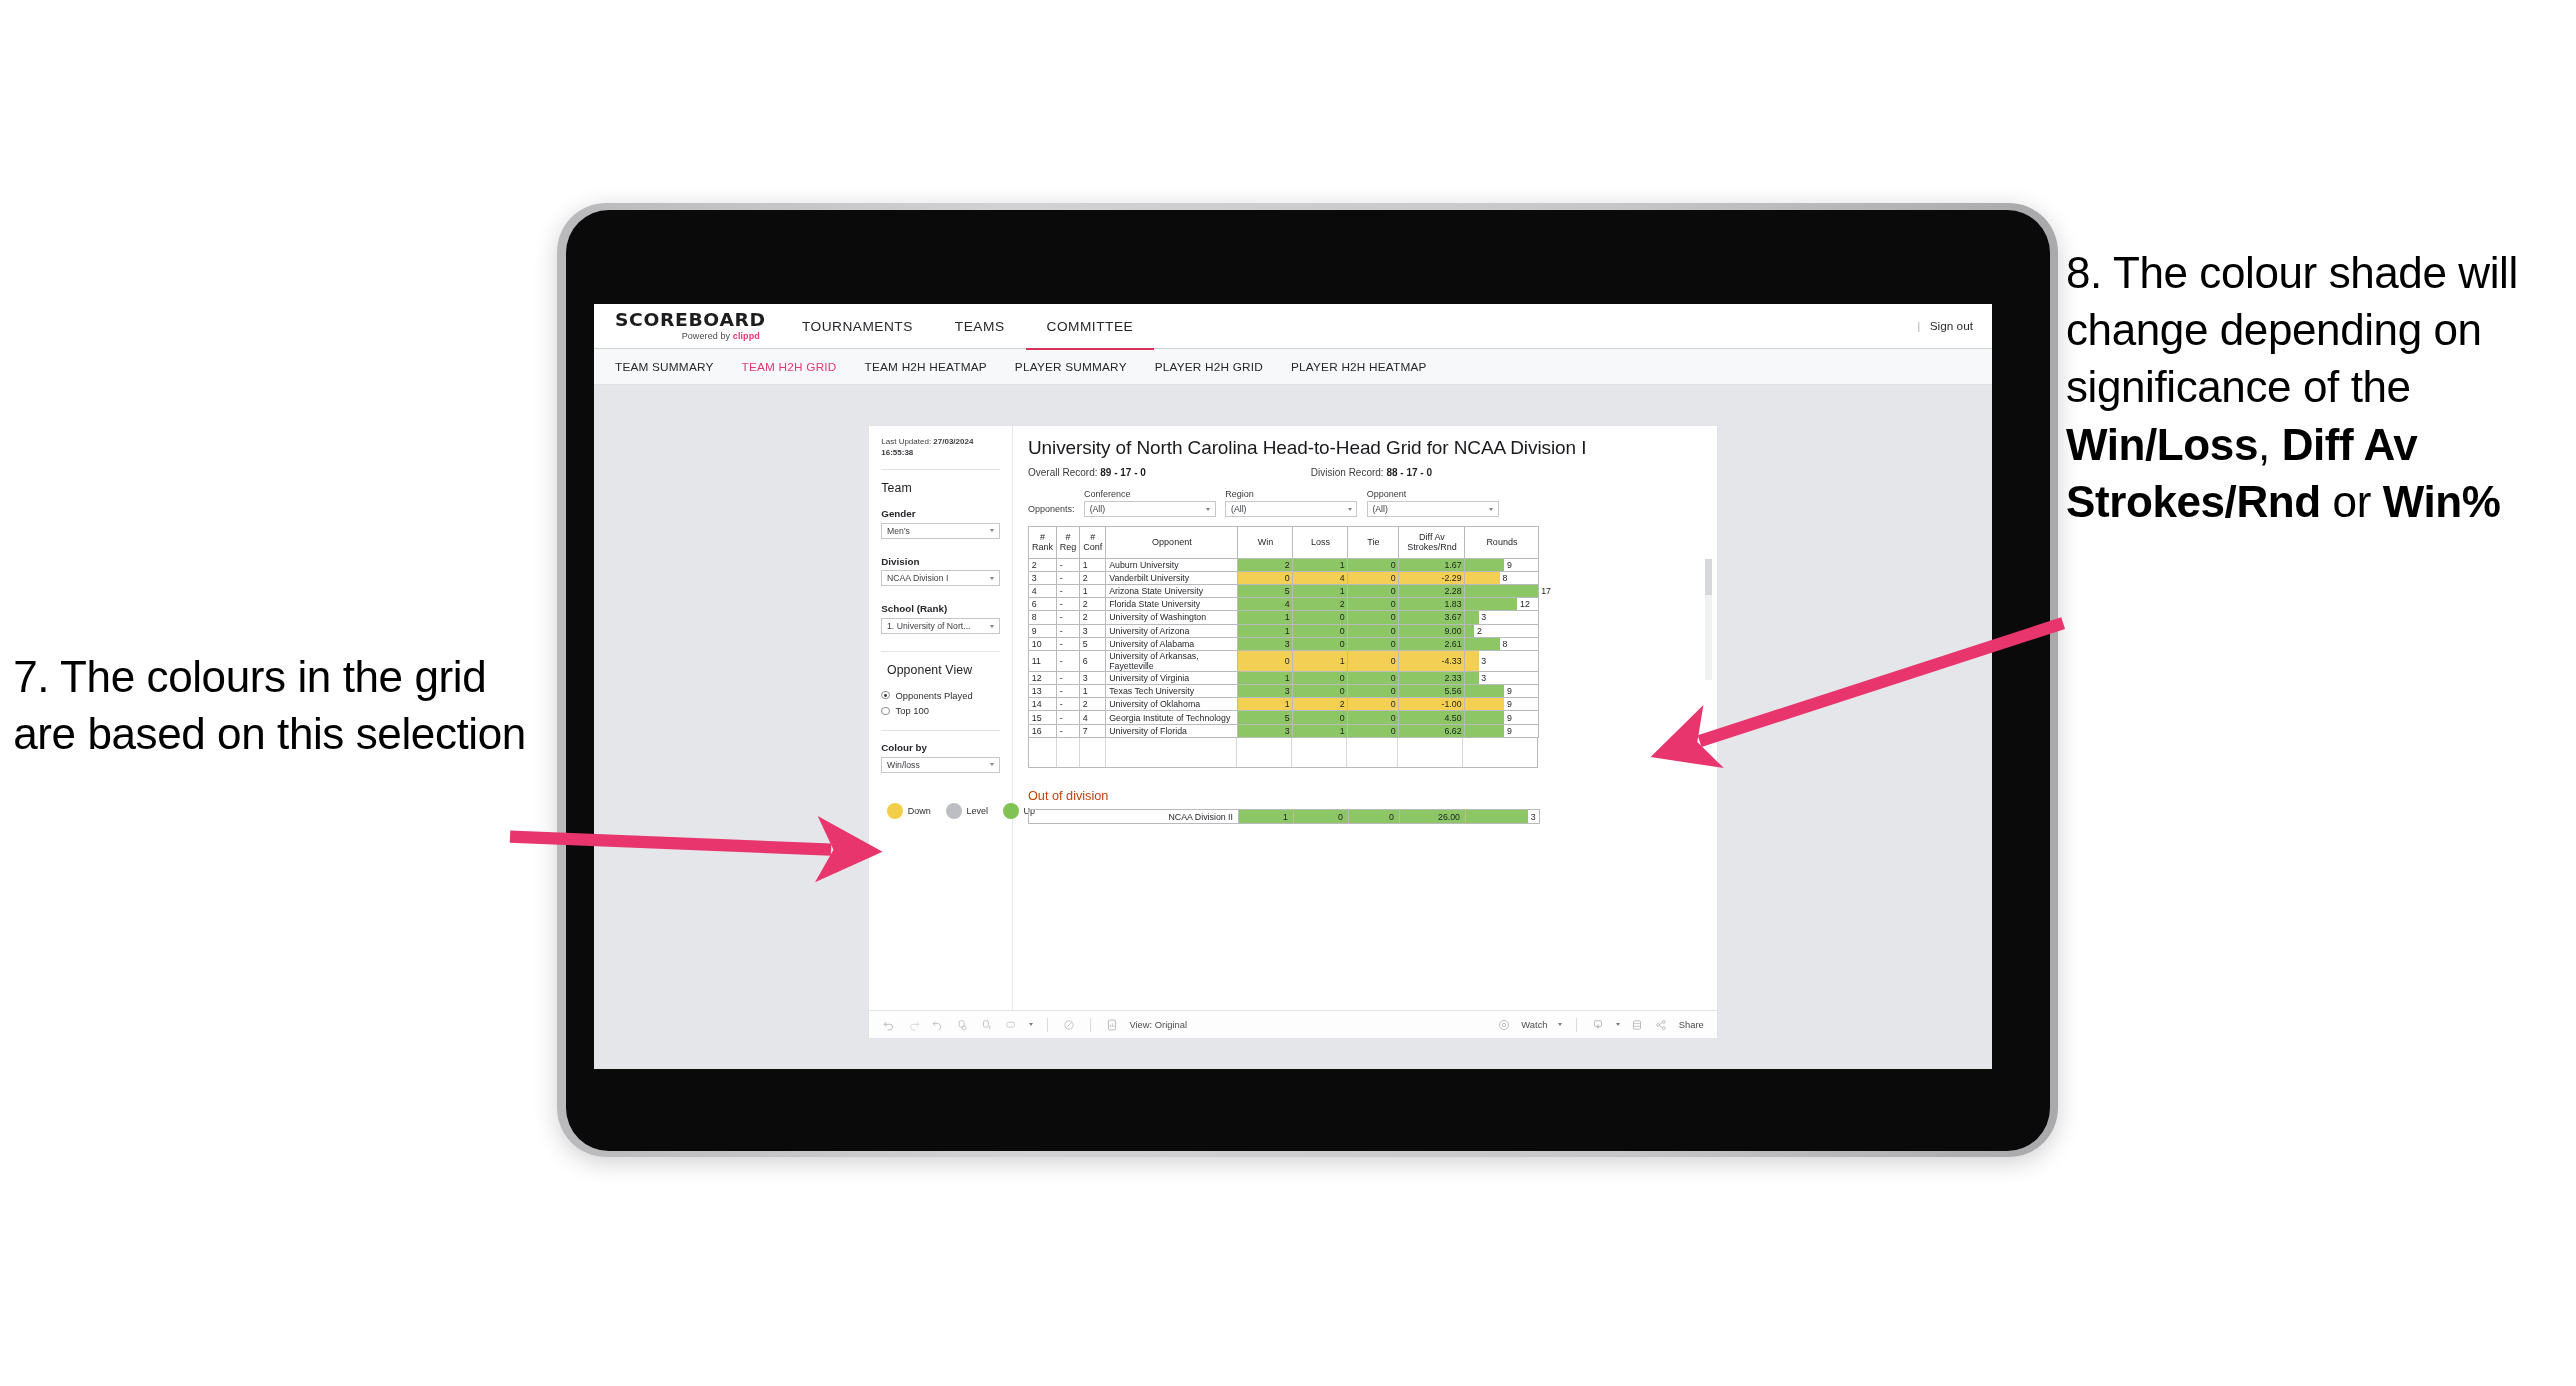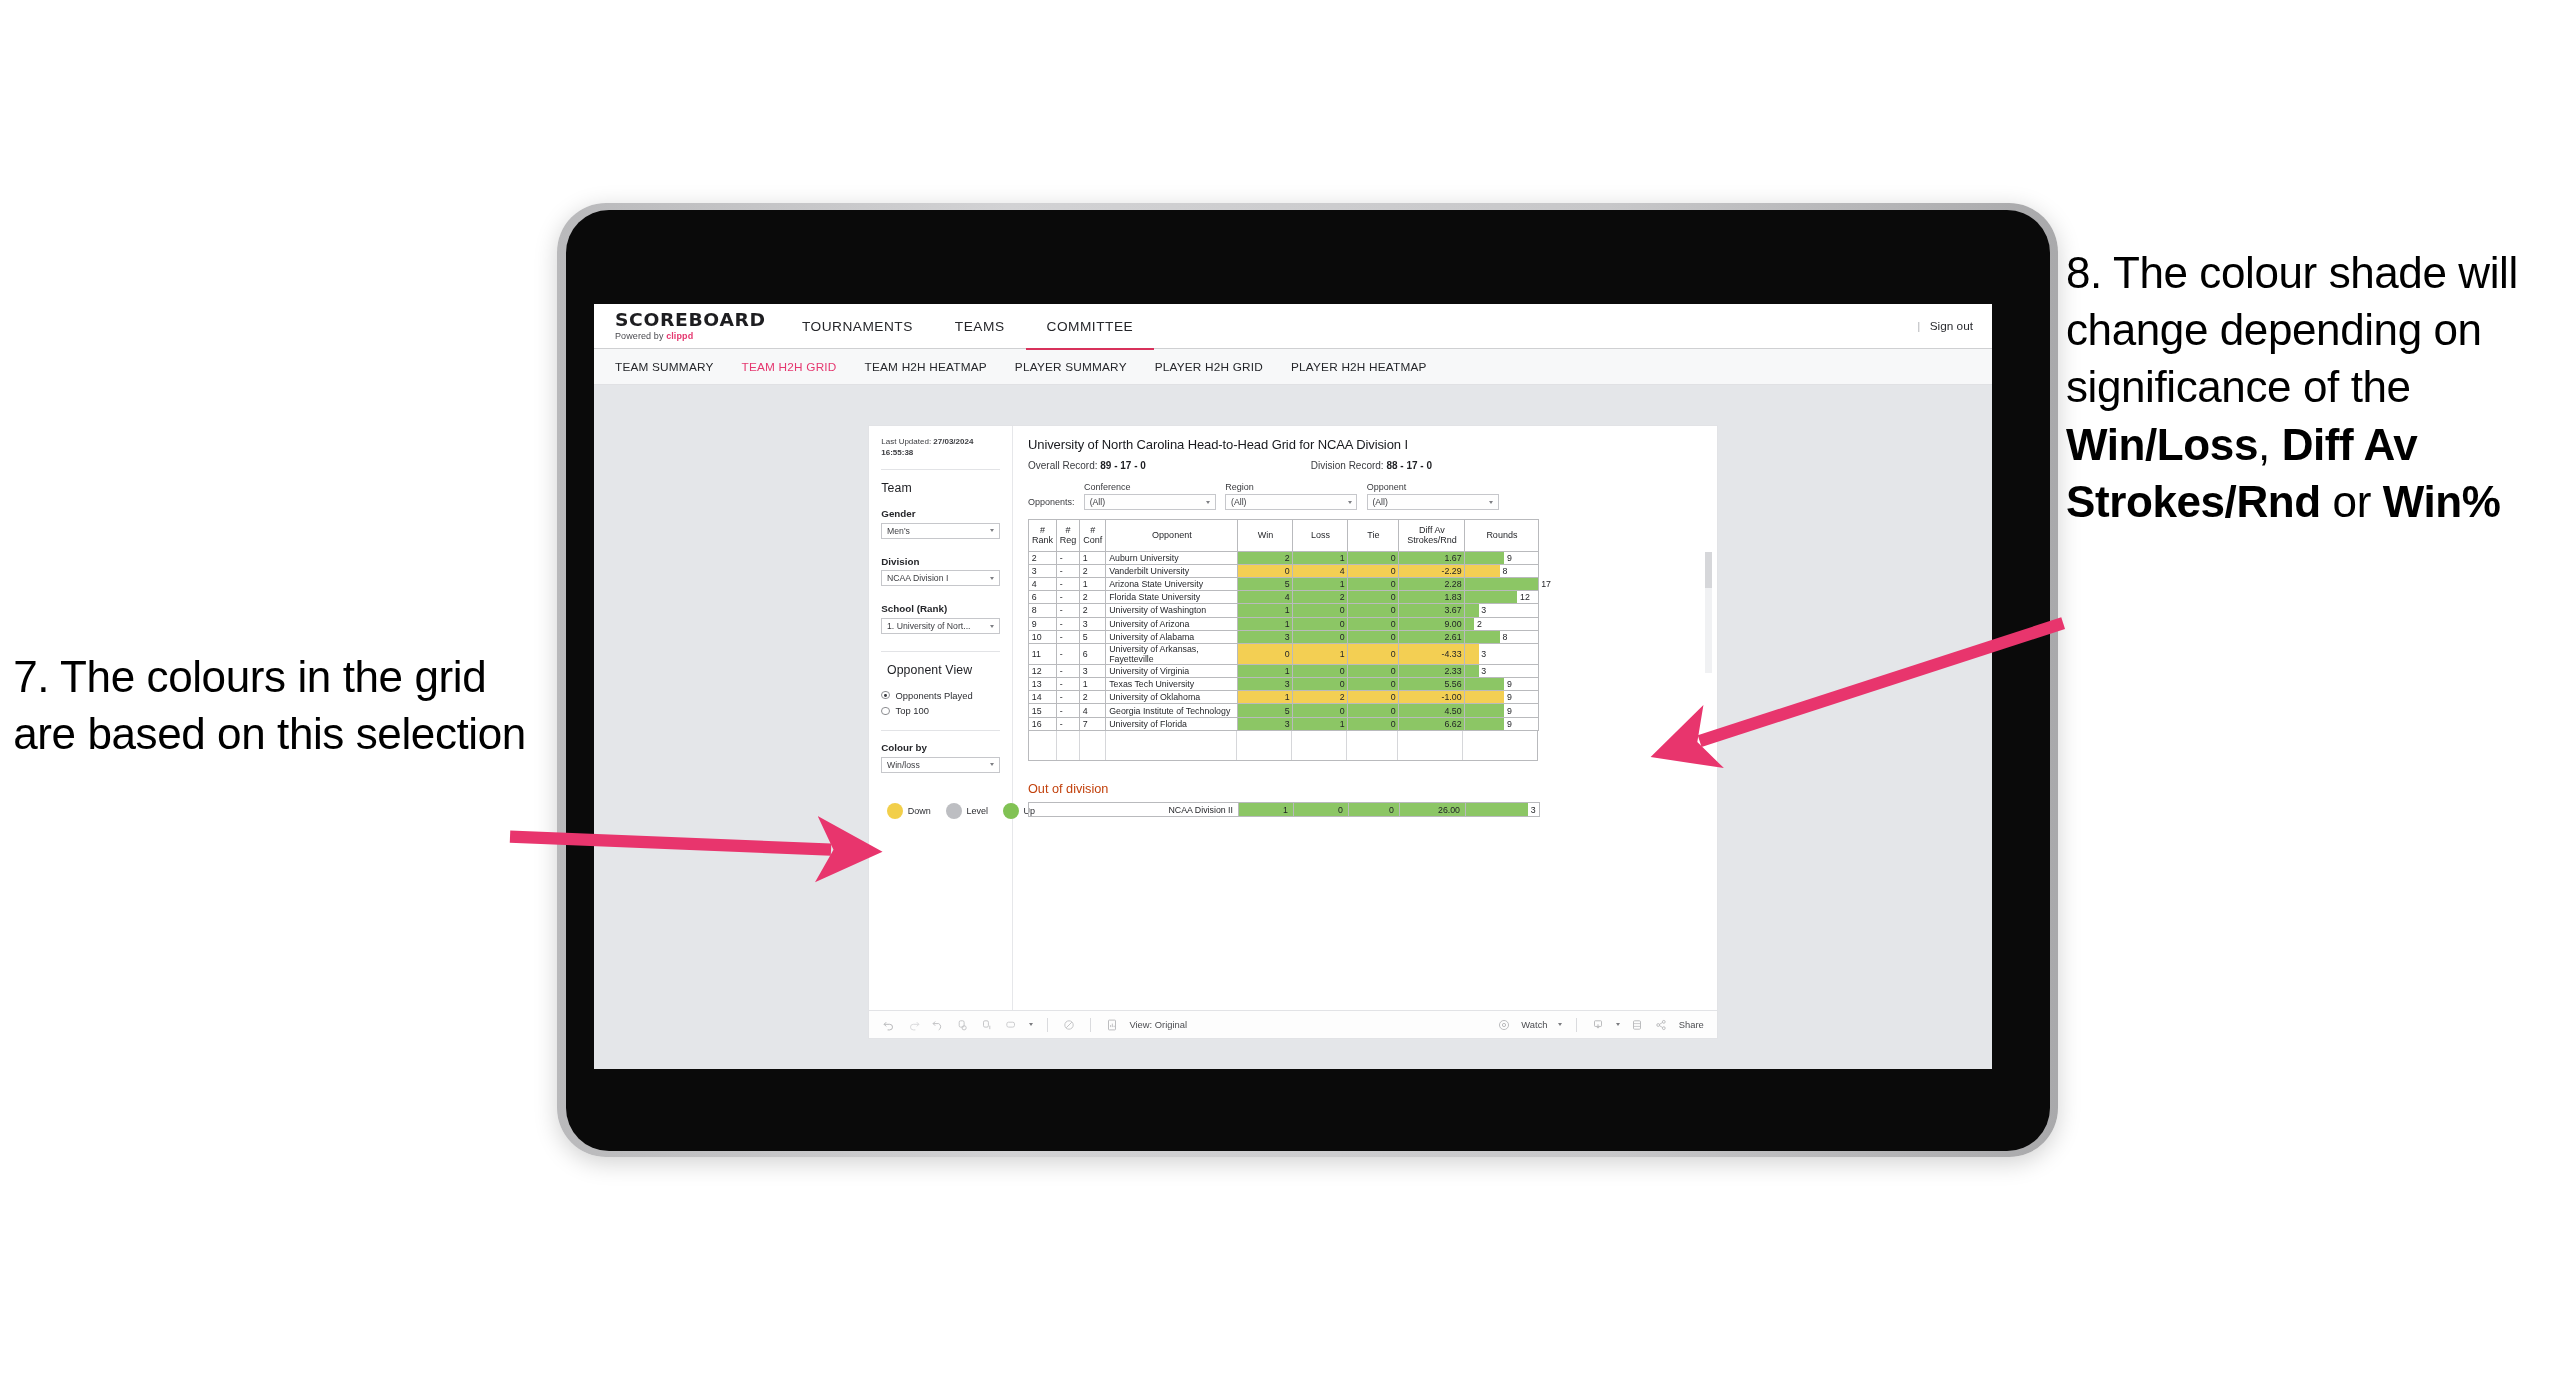--- a/index.html
+++ b/index.html
@@ -45,20 +45,21 @@
     width: 1398px; height: 765px;
     background: #e4e6e9;
     overflow: hidden;
   }
 
   
   .app-topbar {
     position: relative; height: 45px; background: #ffffff;
     display: flex; align-items: stretch;
     border-bottom: 1.9px solid #cfd0d2;
+    text-align: right;
   }
   .brand { display:flex; flex-direction:column; justify-content:center;
            padding: 0 21px 0 21px; }
   .brand-title {
     font-family: "DejaVu Sans", sans-serif;
     font-weight: 700; font-size: 18px; letter-spacing: 0.6px;
     color: #1d1d20; line-height: 1;
     transform: scaleX(1.04); transform-origin: left center;
   }
   .brand-sub { font-size: 9px; color: #4a4a4f; margin-top: 2.8px; letter-spacing: 0.1px; }
@@ -132,21 +133,21 @@
   }
   .radio-label { font-size: 9.4px; color: #2c2d31; }
 
   .legend { display: flex; gap: 15px; padding: 13.2px 1.9px 0 5.7px; }
   .legend-col { display:flex; flex-direction:row; align-items:center; gap: 4.7px; }
   .dot { width: 16px; height: 16px; border-radius: 50%; }
   .dot-label { font-size: 9px; color: #2c2d31; }
 
   
   .main { flex: 1; padding: 11.3px 13.2px 0 15px; min-width: 0; }
-  .viz-title { font-size: 13px; color: #191a1e; letter-spacing: -0.1px; }
+  .viz-title { font-size: 19px; color: #191a1e; letter-spacing: -0.1px; }
   .rec-row { display: flex; margin-top: 7.6px; font-size: 10px; color: #3a3b3f; }
   .rec-row b { color: #1d1e22; }
   .rec-2 { margin-left: 165px; }
 
   .filters { display: flex; align-items: flex-end; margin-top: 11.3px; gap: 9.4px; }
   .filters-lbl { font-size: 9px; color: #3a3b3f; padding-bottom: 2.8px; }
   .filt { display: flex; flex-direction: column; }
   .filt-lbl { font-size: 9px; color: #3a3b3f; margin-bottom: 1.9px; }
   .filt .select { width: 132px; background:#fefefe; }
 

